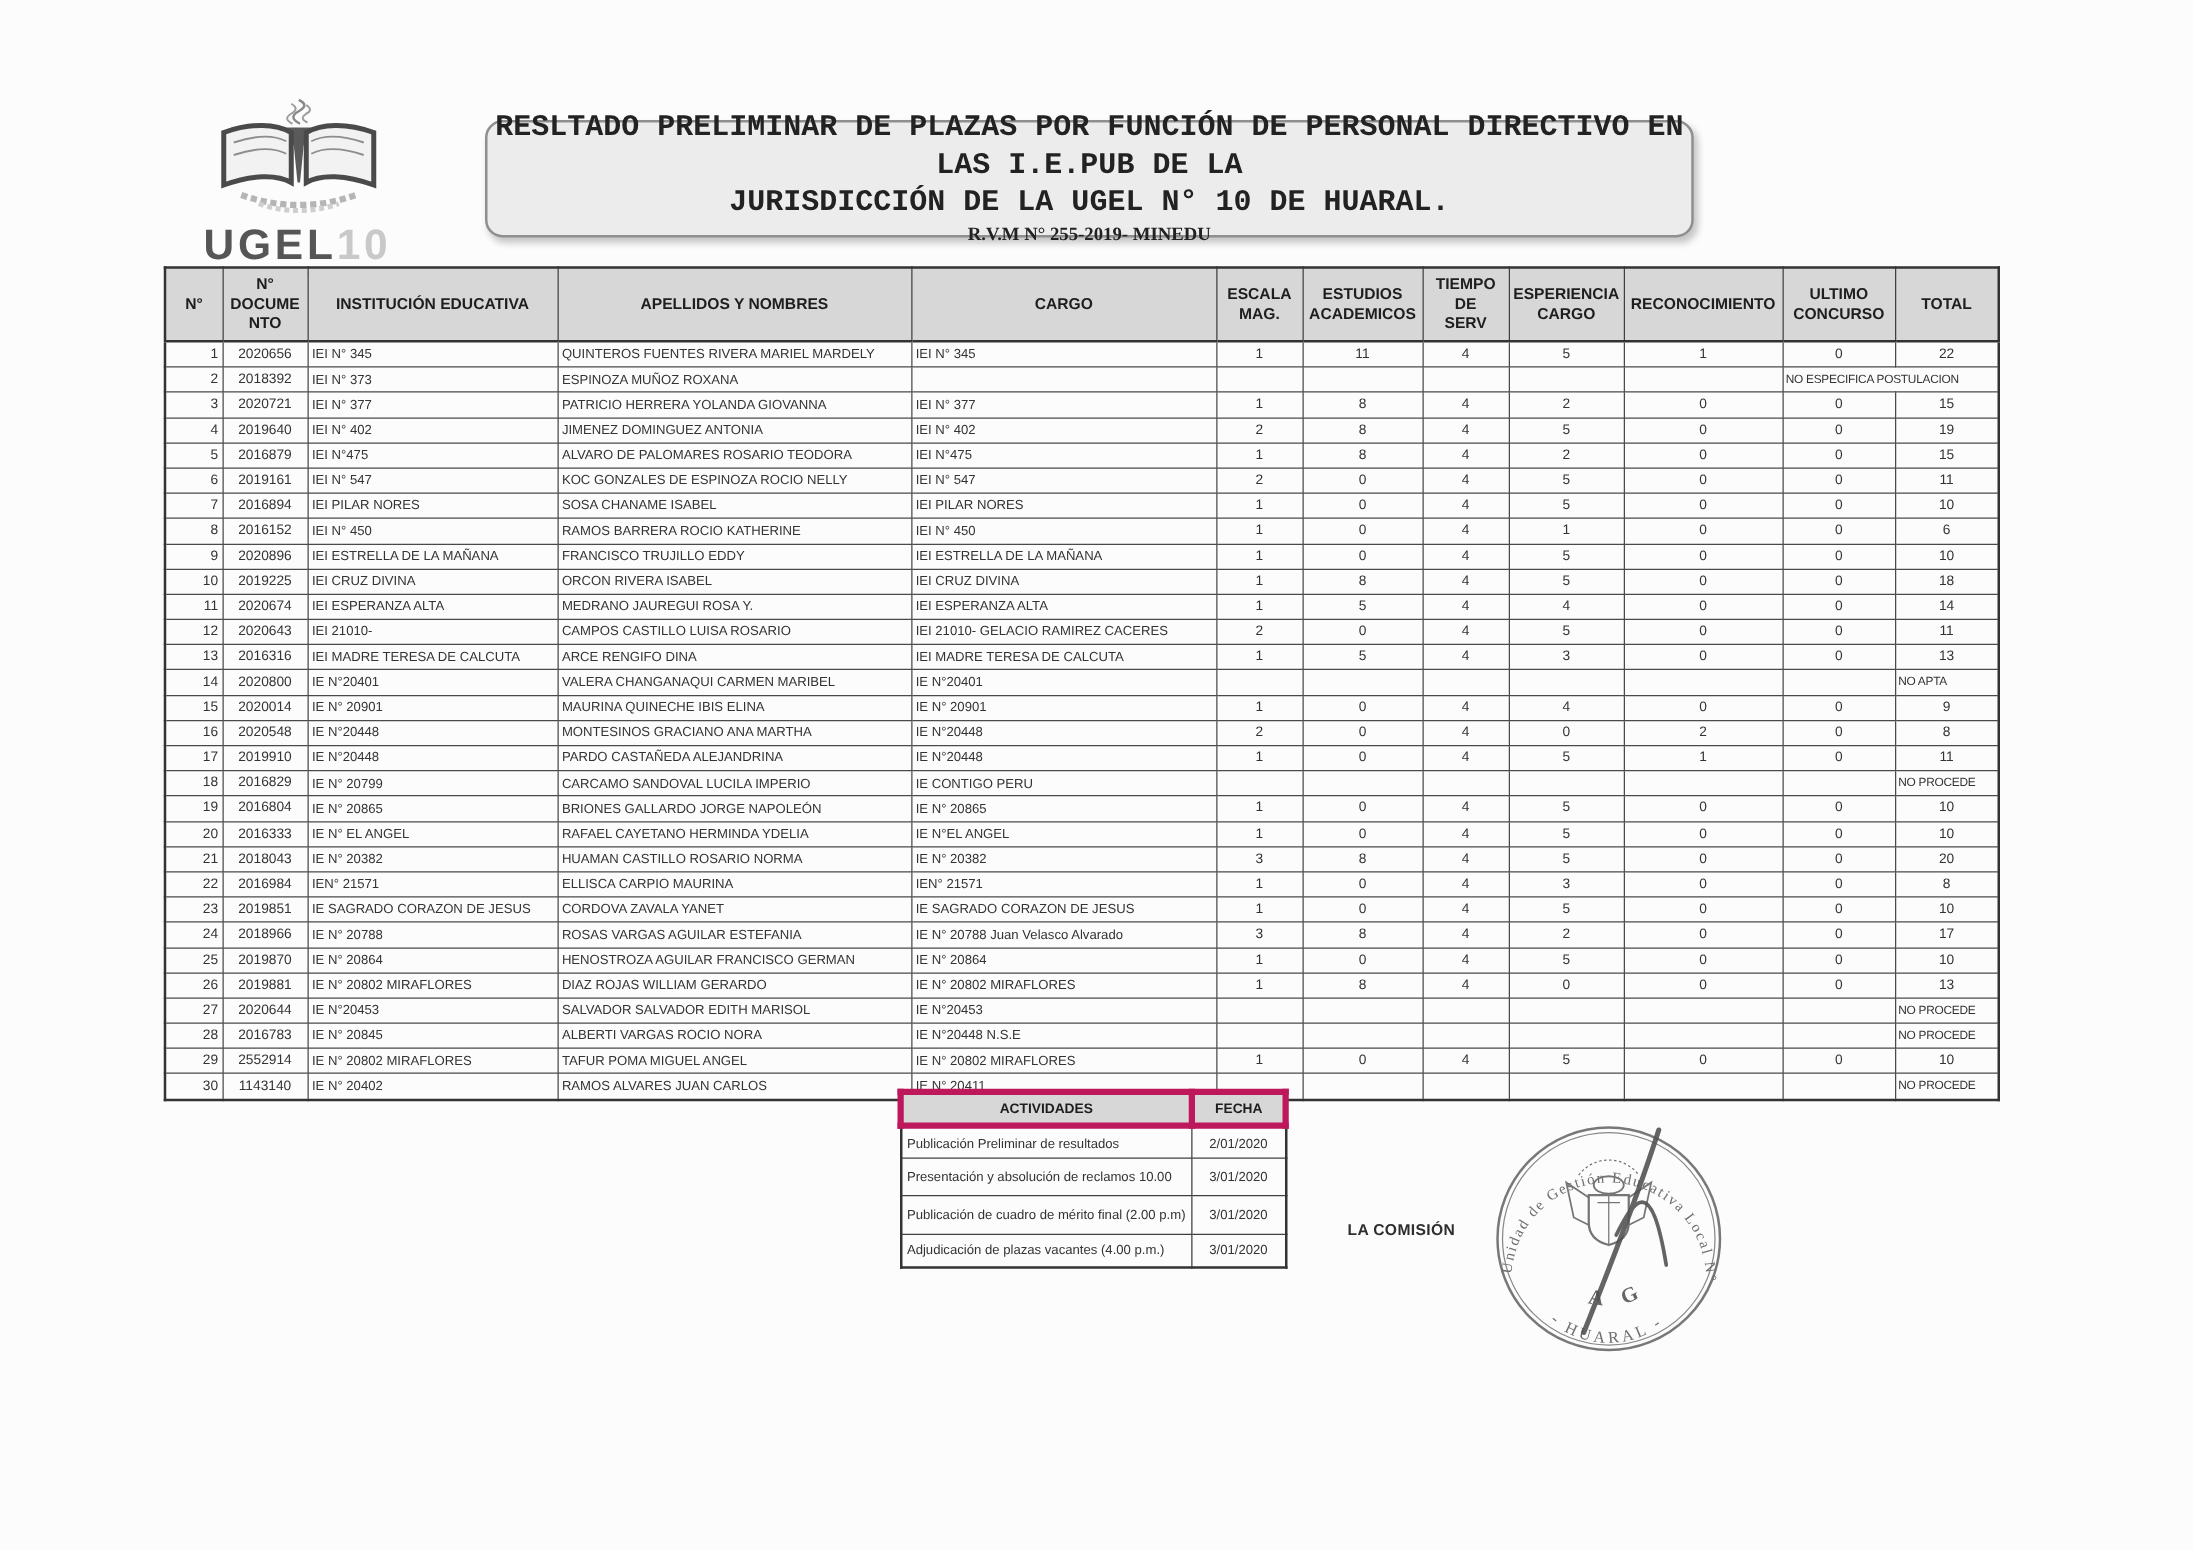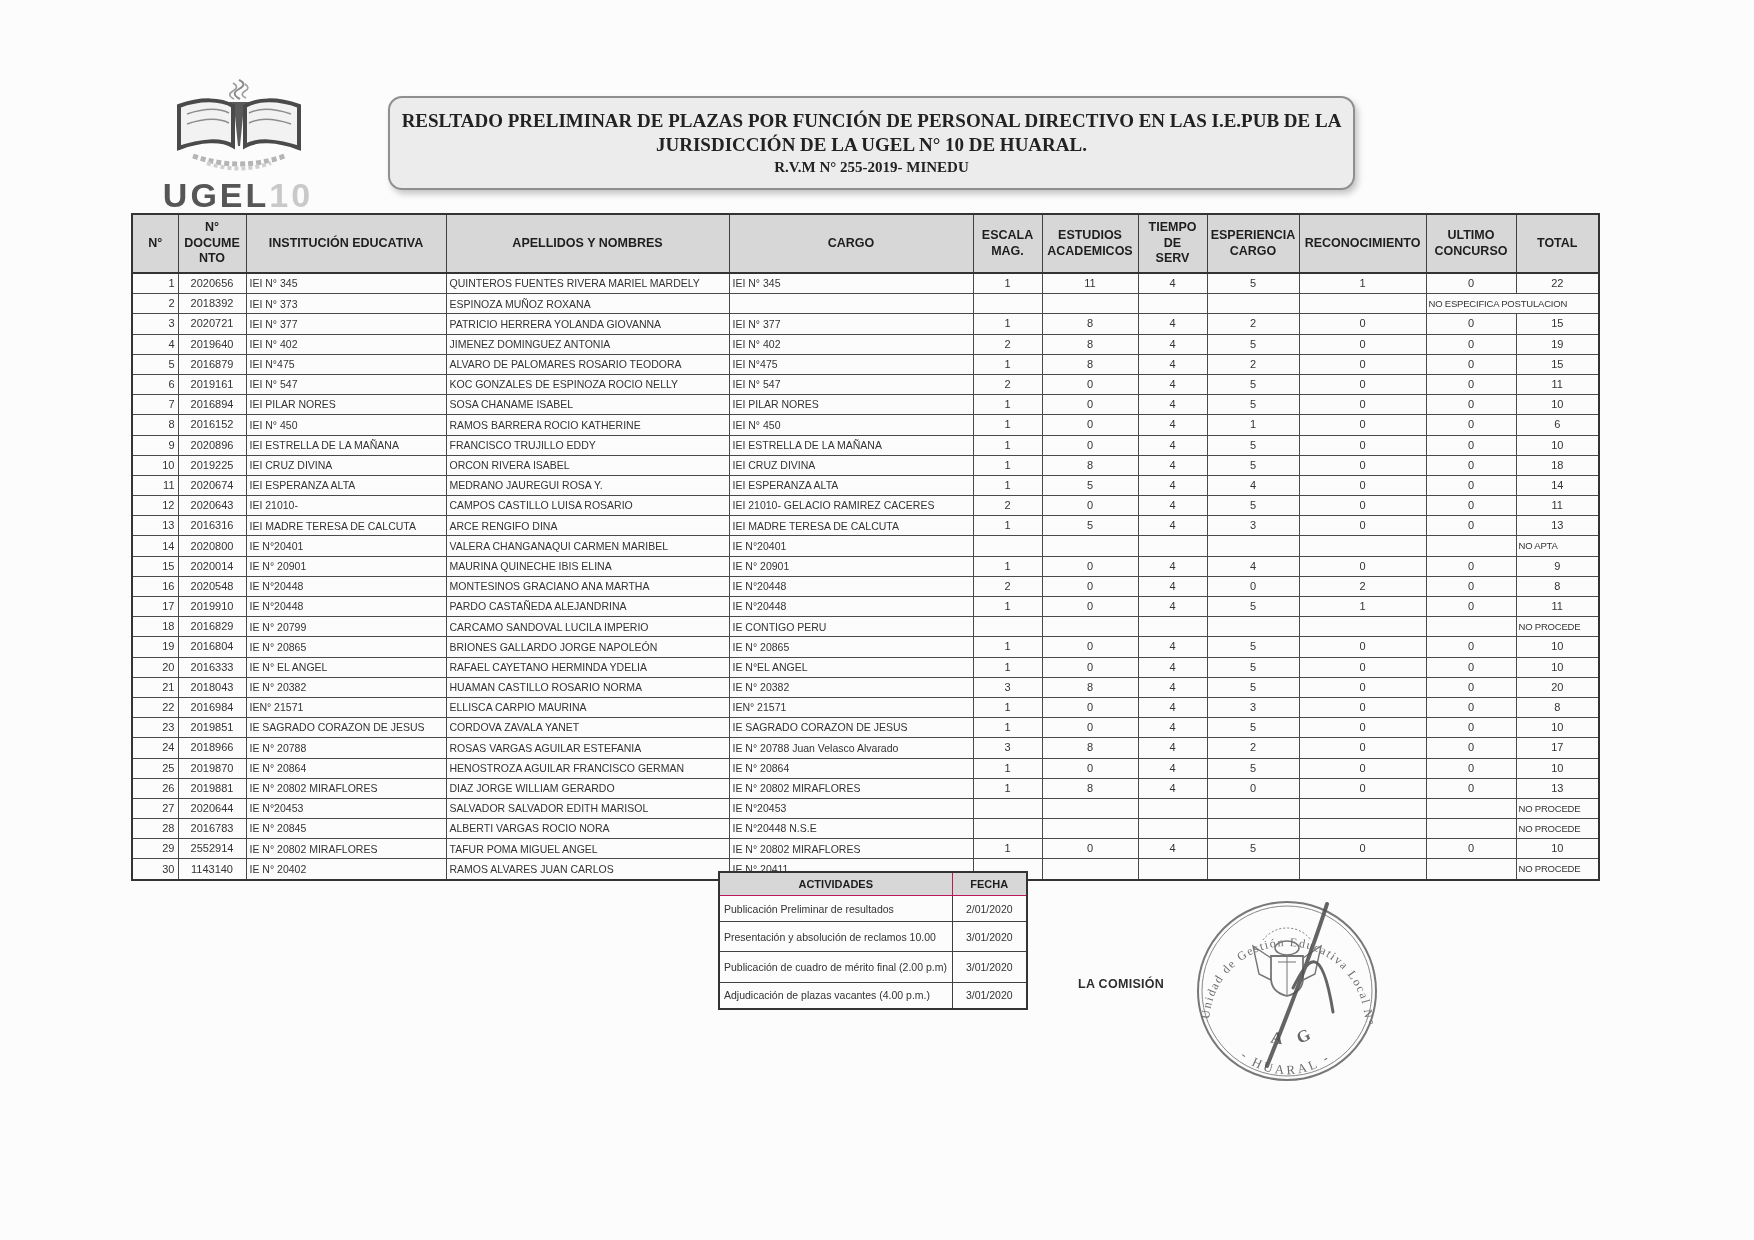--- a/index.html
+++ b/index.html
@@ -24,21 +24,21 @@
   
   .title-box{
     left:388px;top:96px;width:963px;height:90px;
     background:#ececec;
     border:2px solid #8f8f8f;border-radius:14px;
     box-shadow:3px 4px 6px rgba(0,0,0,0.22);
     display:flex;flex-direction:column;justify-content:center;align-items:center;
     font-family:"Liberation Serif", serif;font-weight:bold;color:#222;
     text-align:center;
   }
-  .title-l1,.title-l2{font-size:19px;line-height:1.25;}
+  .title-l1,.title-l2{font-size:24px;line-height:1.25;font-family:Liberation Mono, monospace;}
   .title-l3{font-size:15px;line-height:1.35;}
 
   
   table{border-collapse:collapse;table-layout:fixed;}
   .results{left:131px;top:213px;width:1467px;}
   .results table{width:1467px;border:2px solid #333;}
   .results th{
     background:#d7d7d7;border:1px solid #3f3f3f;border-bottom:2px solid #333;
     font-size:12.5px;font-weight:bold;text-align:center;vertical-align:middle;
     white-space:pre-line;line-height:1.25;height:57px;padding:0 2px;color:#1e1e1e;
@@ -51,21 +51,21 @@
   .results td.c-n{text-align:right;}
   .results td.c-doc{text-align:center;}
   .results td.c-txt{font-size:10.5px;text-align:left;}
   .results td.c-num{text-align:center;}
   .results td.c-status{font-size:9.5px;text-align:left;padding-left:2px;letter-spacing:-0.2px;margin-left:44px;}
 
   
   .activities{left:718px;top:871px;width:308px;}
   .activities table{width:308px;border:2px solid #333;}
   .activities th{
-    background:#d7d7d7;border:1px solid #be185d;font-size:11px;font-weight:bold;
+    background:#d7d7d7;border:5px solid #be185d;font-size:11px;font-weight:bold;
     text-align:center;height:20px;color:#1e1e1e;
   }
   .activities td{
     border:1px solid #3f3f3f;font-size:10.5px;padding:0 4px;vertical-align:middle;color:#333;
   }
   .activities td.a-fecha{text-align:center;}
 
   
   .commission{left:1078px;top:977px;font-size:12.5px;font-weight:bold;color:#2e2e2e;letter-spacing:0.3px;}
   .stamp{left:1175px;top:896px;width:224px;height:190px;opacity:0.9;}
@@ -489,21 +489,21 @@
           <td class="c-num">4</td>
           <td class="c-num">5</td>
           <td class="c-num">0</td>
           <td class="c-num">0</td>
           <td class="c-num">10</td>
         </tr>
         <tr>
           <td class="c-n">26</td>
           <td class="c-doc">2019881</td>
           <td class="c-txt">IE N° 20802 MIRAFLORES</td>
-          <td class="c-txt">DIAZ JORGE WILLIAM GERARDO</td>
+          <td class="c-txt">DIAZ ROJAS WILLIAM GERARDO</td>
           <td class="c-txt">IE N° 20802 MIRAFLORES</td>
           <td class="c-num">1</td>
           <td class="c-num">8</td>
           <td class="c-num">4</td>
           <td class="c-num">0</td>
           <td class="c-num">0</td>
           <td class="c-num">0</td>
           <td class="c-num">13</td>
         </tr>
         <tr>

